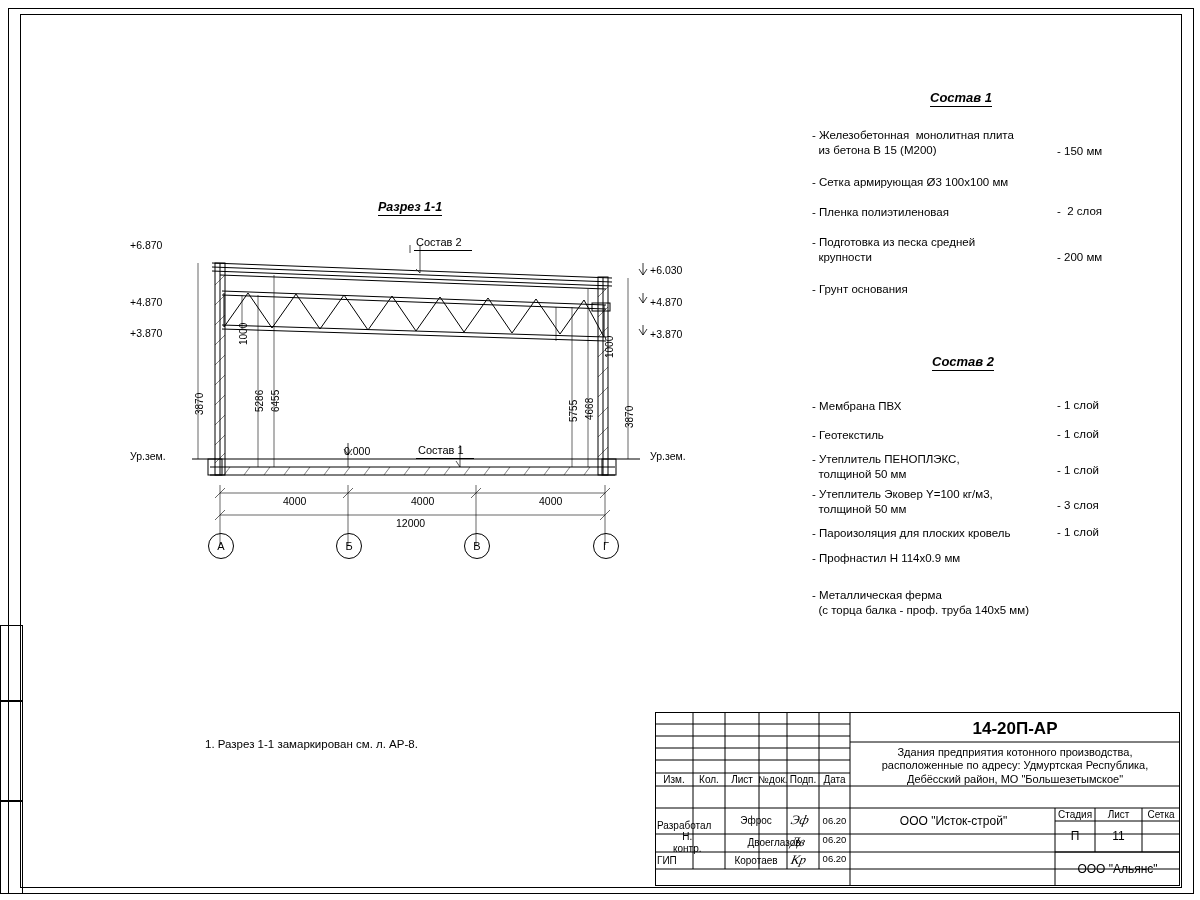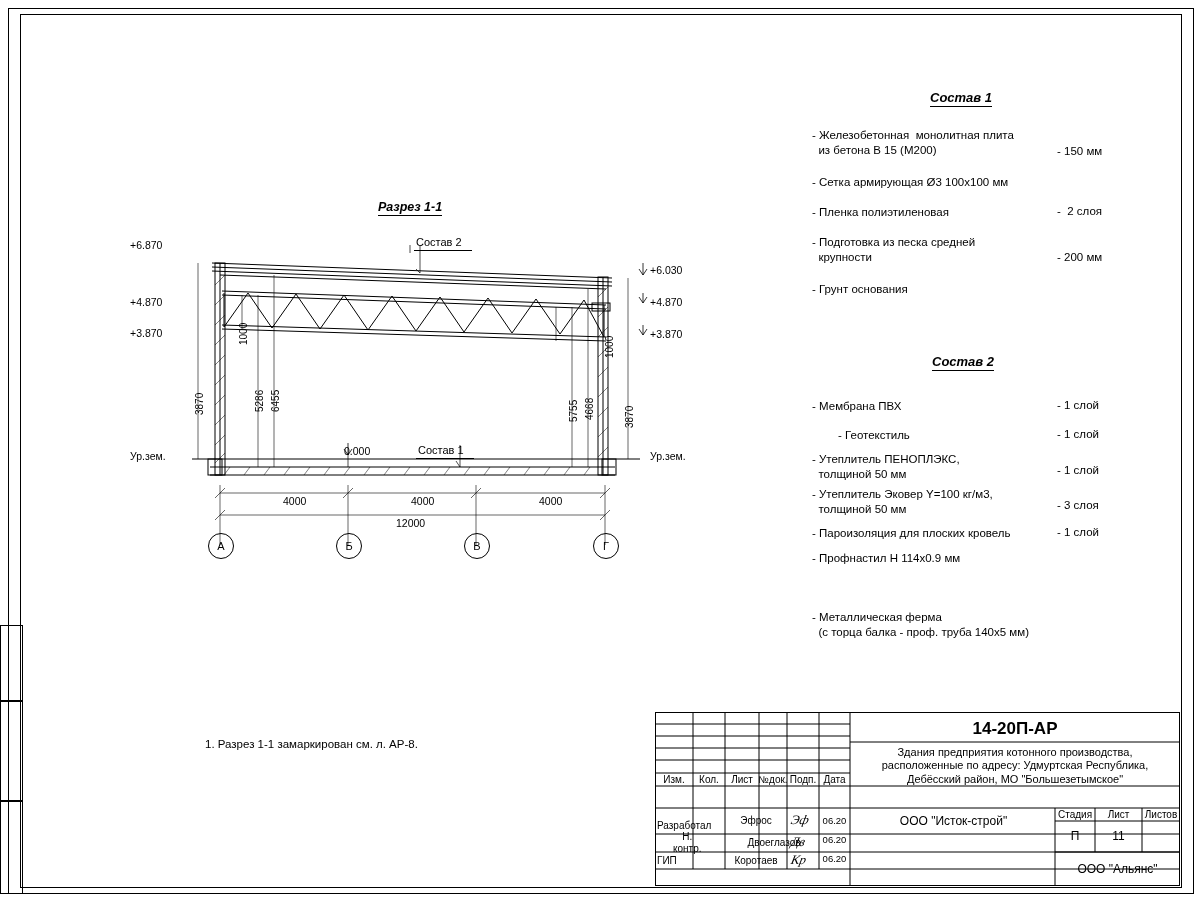--- a/index.html
+++ b/index.html
@@ -226,33 +226,33 @@
   <div class="spec-val" style="left:1057px;top:205px;">-  2 слоя</div>
   <div class="spec-item" style="left:812px;top:235px;">- Подготовка из песка средней
   крупности</div>
   <div class="spec-val" style="left:1057px;top:251px;">- 200 мм</div>
   <div class="spec-item" style="left:812px;top:282px;">- Грунт основания</div>
   <div class="spec-val" style="left:1057px;top:282px;"></div>
 
   <div class="spec-title" style="left:932px;top:354px;">Состав 2</div>
   <div class="spec-item" style="left:812px;top:399px;">- Мембрана ПВХ</div>
   <div class="spec-val" style="left:1057px;top:399px;">- 1 слой</div>
-  <div class="spec-item" style="left:812px;top:428px;margin-left:26px;">- Геотекстиль</div>
+  <div class="spec-item" style="left:812px;top:428px;">- Геотекстиль</div>
   <div class="spec-val" style="left:1057px;top:428px;">- 1 слой</div>
   <div class="spec-item" style="left:812px;top:452px;">- Утеплитель ПЕНОПЛЭКС,
   толщиной 50 мм</div>
   <div class="spec-val" style="left:1057px;top:464px;">- 1 слой</div>
   <div class="spec-item" style="left:812px;top:487px;">- Утеплитель Эковер Y=100 кг/м3,
   толщиной 50 мм</div>
   <div class="spec-val" style="left:1057px;top:499px;">- 3 слоя</div>
   <div class="spec-item" style="left:812px;top:526px;">- Пароизоляция для плоских кровель</div>
   <div class="spec-val" style="left:1057px;top:526px;">- 1 слой</div>
   <div class="spec-item" style="left:812px;top:551px;">- Профнастил Н 114х0.9 мм</div>
   <div class="spec-val" style="left:1057px;top:551px;"></div>
-  <div class="spec-item" style="left:812px;top:610px;">- Металлическая ферма
+  <div class="spec-item" style="left:812px;top:588px;">- Металлическая ферма
   (с торца балка - проф. труба 140х5 мм)</div>
   <div class="spec-val" style="left:1057px;top:576px;"></div>
 
   <div class="stamp">
     <svg width="525" height="174">
       <g stroke="#000" fill="none" stroke-width="1">
         <rect x="0.5" y="0.5" width="524" height="173"></rect>
 
         <line x1="0" y1="74" x2="525" y2="74"></line>
         <line x1="0" y1="96" x2="525" y2="96"></line>
@@ -313,19 +313,19 @@
     <div class="sig" style="left:136px;top:122px;">Дв</div>
     <div class="sig" style="left:136px;top:140px;">Кр</div>
 
     <div class="cell" style="left:197px;top:96px;width:203px;height:26px;font-size:12px;">ООО "Исток-строй"</div>
 
 
     <div class="cell" style="left:400px;top:140px;width:125px;height:34px;font-size:12px;">ООО "Альянс"</div>
 
     <div class="cell" style="left:400px;top:96px;width:40px;height:13px;font-size:10px;">Стадия</div>
     <div class="cell" style="left:440px;top:96px;width:47px;height:13px;font-size:10px;">Лист</div>
-    <div class="cell" style="left:487px;top:96px;width:38px;height:13px;font-size:10px;">Листов</div>
+    <div class="cell" style="left:487px;top:96px;width:38px;height:13px;font-size:10px;">Сетка</div>
     <div class="cell" style="left:400px;top:109px;width:40px;height:31px;font-size:12px;">П</div>
     <div class="cell" style="left:440px;top:109px;width:47px;height:31px;font-size:12px;">11</div>
     <div class="cell" style="left:487px;top:109px;width:38px;height:31px;font-size:12px;"></div>
   </div>
 
 </div>
 
 </body></html>

